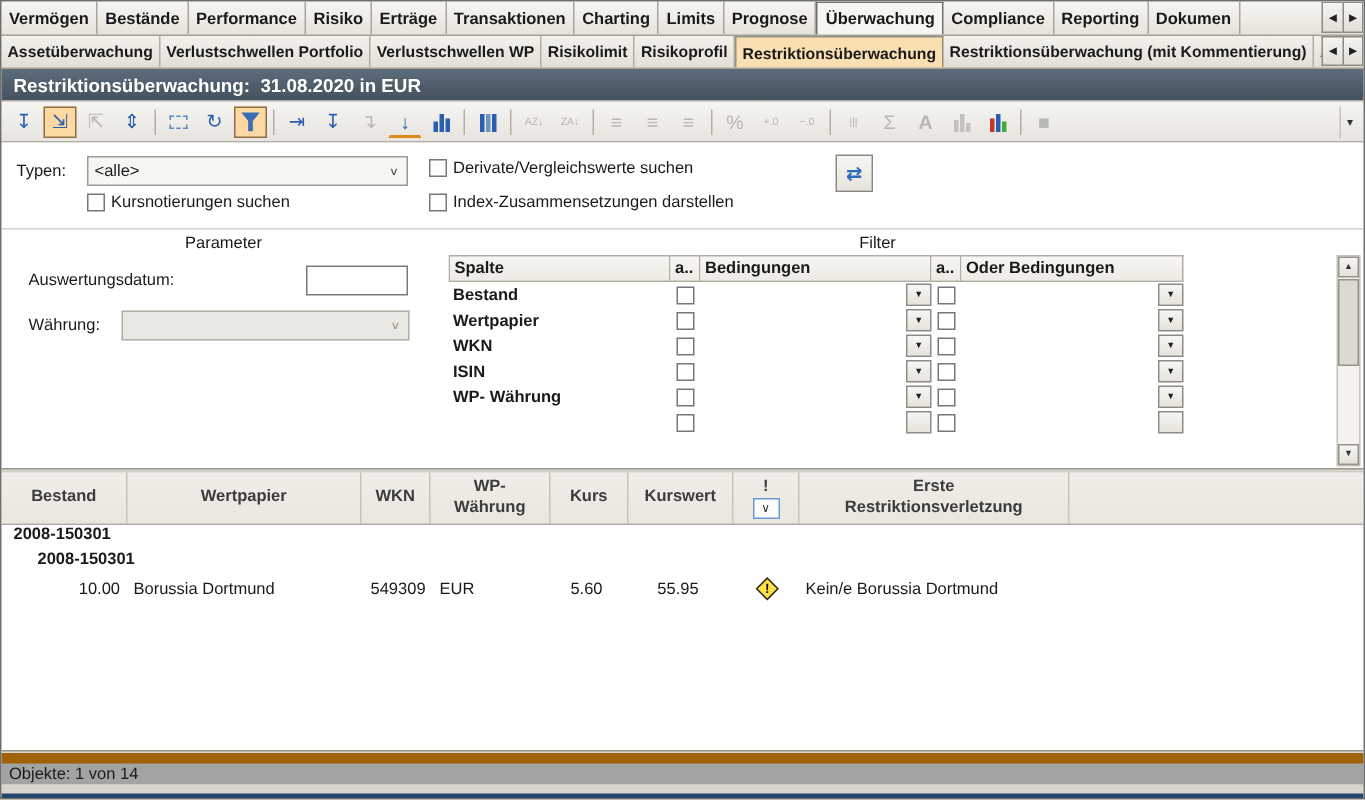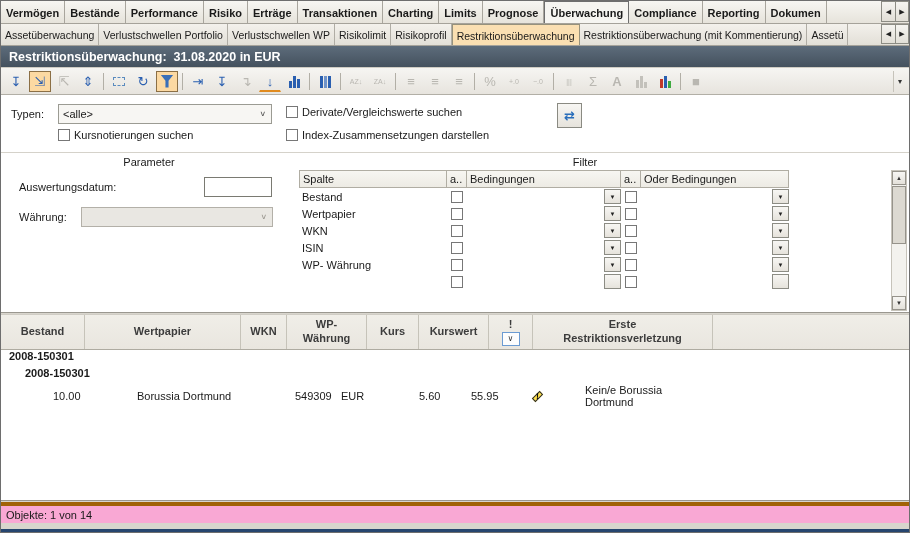--- a/index.html
+++ b/index.html
@@ -4,21 +4,21 @@
 <style>
   * { margin:0; padding:0; box-sizing:border-box; }
   html,body { width:910px; height:533px; background:#d8d5cd; font-family:"Liberation Sans","DejaVu Sans",sans-serif; font-size:11px; color:#1a1a1a; }
   .win { position:relative; width:910px; height:533px; border:1px solid #6e6e6e; background:#d8d5cd; overflow:hidden; }
 
   
   .tabrow1 { position:relative; height:23px; background:linear-gradient(#f7f6f2,#e6e3db); border-bottom:1px solid #a5a29a; display:flex; align-items:stretch; overflow:hidden; white-space:nowrap; }
   .tab1 { font-weight:bold; font-size:11px; padding:5px 5px 4px; cursor:default; border-right:1px solid #a8a59d; display:flex; align-items:center; }
   .tab1.act { background:#f6f5f1; border:1px solid #6e6e6e; border-bottom:none; border-right:1px solid #6e6e6e; }
   .tabrow2 { position:relative; height:22px; background:linear-gradient(#f3f1ec,#e2dfd7); border-bottom:1px solid #a5a29a; display:flex; align-items:stretch; overflow:hidden; white-space:nowrap; }
-  .tab2 { font-size:10.5px; padding:4px 4px 3px; border-right:1px solid #b0ada5; display:flex; align-items:center; }
+  .tab2 { font-size:10.5px; padding:4px 4px 3px; border-right:1px solid #b0ada5; display:flex; align-items:center;font-weight:bold; }
   .tab2.act { background:#fadfb2; border:1px solid #96917c; border-bottom:none; }
   .scrollbtns { position:absolute; right:0; top:0; bottom:1px; display:flex; background:#e8e5dd; }
   .sbtn { width:14px; border:1px solid #8c8c84; border-right-width:0; background:linear-gradient(#f5f4f0,#e2dfd7); display:flex; align-items:center; justify-content:center; font-size:7px; color:#222; }
   .sbtn:last-child { border-right-width:1px; }
 
   
   .titlebar { height:22px; background:linear-gradient(#5d6c7b,#44515e); color:#fff; font-weight:bold; font-size:12.5px; display:flex; align-items:center; padding-left:8px; white-space:pre; border-bottom:1px solid #cfccc4; }
 
   
   .toolbar { height:27px; background:linear-gradient(#f6f5f2,#e7e4de); border-bottom:1px solid #b2afa6; display:flex; align-items:center; padding:0 3px; }
@@ -44,21 +44,21 @@
   .cb { width:12px; height:12px; border:1px solid #777; background:#fff; flex:0 0 auto; }
   .refreshbtn { position:absolute; left:556px; top:8px; width:25px; height:25px; border:1px solid #8a8a82; background:linear-gradient(#f7f6f3,#e6e3dc); display:flex; align-items:center; justify-content:center; color:#2a6ebb; font-weight:bold; font-size:13px; }
 
   
   .pfzone { position:relative; height:160px; background:#fff; border-top:1px solid #d5d2ca; }
   .param { position:absolute; left:0; top:0; width:296px; height:160px; }
   .pcap { position:absolute; top:3px; left:0; width:296px; text-align:center; }
   .inputbox { position:absolute; left:203px; top:24px; width:68px; height:20px; border:1px solid #7a7a72; background:#fff; font:inherit; padding:0 3px; }
   .filter { position:absolute; left:296px; right:0; top:0; height:160px; }
   .fcap { position:absolute; top:3px; left:0; right:36px; text-align:center; }
-  .fgrid { position:absolute; left:2px; top:17px; right:20px; bottom:2px; overflow:hidden; }
+  .fgrid { position:absolute; left:2px; top:17px; right:20px; bottom:2px; overflow:hidden;font-weight:bold; }
   .fhead { display:grid; grid-template-columns:148px 20px 154px 20px 148px 1fr; height:18px; }
   .fh { background:linear-gradient(#f7f6f2,#edebe4); border:1px solid #b0ada3; border-left:none; display:flex; align-items:center; padding:0 3px; font-size:11px; }
   .fh:first-child { border-left:1px solid #b0ada3; }
   .fh.empty { background:transparent; border:none; }
   .frow { display:grid; grid-template-columns:148px 20px 154px 20px 148px 1fr; height:17px; align-items:center; }
   .frow .fc { display:flex; align-items:center; padding:0 3px; height:17px; }
   .frow .ctr { justify-content:center; padding:0; }
   .frow .dd { justify-content:flex-end; padding:0; }
   .ddbtn { width:17px; height:15px; background:linear-gradient(#f7f6f3,#e6e3dc); border:1px solid #8c8c84; display:flex; align-items:center; justify-content:center; font-size:6px; color:#222; }
   .vsb { position:absolute; right:2px; top:17px; bottom:2px; width:16px; background:#f3f2ee; border:1px solid #c6c3ba; }
@@ -69,31 +69,31 @@
   .divider { height:2px; background:#d8d5cd; border-top:1px solid #9a978f; }
   .results { height:186px; background:#fff; overflow:hidden; }
   .rhead { display:grid; grid-template-columns:84px 156px 46px 80px 52px 70px 44px 180px 1fr; height:36px; background:linear-gradient(#f0eee8,#e9e6df); border-bottom:1px solid #aeaba1; border-top:1px solid #cfccc4; }
   .rh { border-right:1px solid #c6c3b9; display:flex; flex-direction:column; align-items:center; justify-content:center; text-align:center; font-weight:bold; color:#3c3c3c; white-space:pre-line; line-height:1.25; padding:1px 2px; }
   .rh:last-child { border-right:none; }
   .hddbox { margin-top:1px; width:18px; height:14px; background:#fdfdfd; border:1px solid #6b9bd2; display:flex; align-items:center; justify-content:center; font-size:8px; color:#333; font-weight:normal; transform:none; }
   .rrow { height:17px; display:flex; align-items:flex-start; font-size:11px; }
   .rrow.g1 span { font-weight:bold; padding-left:8px; }
   .rrow.g2 span { font-weight:bold; padding-left:24px; }
   .drow { display:grid; grid-template-columns:84px 156px 46px 80px 52px 70px 44px 180px 1fr; height:17px; align-items:center; }
-  .dc { padding:0 4px;margin-left:48px; }
+  .dc { padding:0 4px; }
   .dc.r { text-align:right; padding-right:5px; }
   .dc.wkn,.dc.cur { padding-left:6px; }
   .dc.num { text-align:center; padding-right:8px; }
   .dc.ctr { display:flex; justify-content:center; padding:0; }
   .warn { width:11px; height:11px; background:#ffe14a; border:1px solid #2a2a2a; transform:rotate(45deg); display:flex; align-items:center; justify-content:center; }
   .warn b { transform:rotate(-45deg); font-size:9px; color:#111; line-height:1; }
 
   
   .sep2 { height:2px; background:#d8d5cd; border-top:1px solid #9a978f; }
-  .status { height:21px; background:#f9a8d4; border-top:4px solid #a16207; display:flex; align-items:center; padding-left:5px; font-size:11px; }
+  .status { height:21px; background:#a3a3a3; border-top:7px solid #a16207; display:flex; align-items:center; padding-left:5px; font-size:11px; }
   .bottomedge { position:relative; height:11px; background:#d8d5cd; }
   .bottomedge .navy { position:absolute; left:0; right:0; bottom:1px; height:4px; background:#26456f; }
 </style>
 </head>
 <body>
 
 <div class="win">
 
   <div class="tabrow1">
     <div class="tab1">Vermögen</div>

